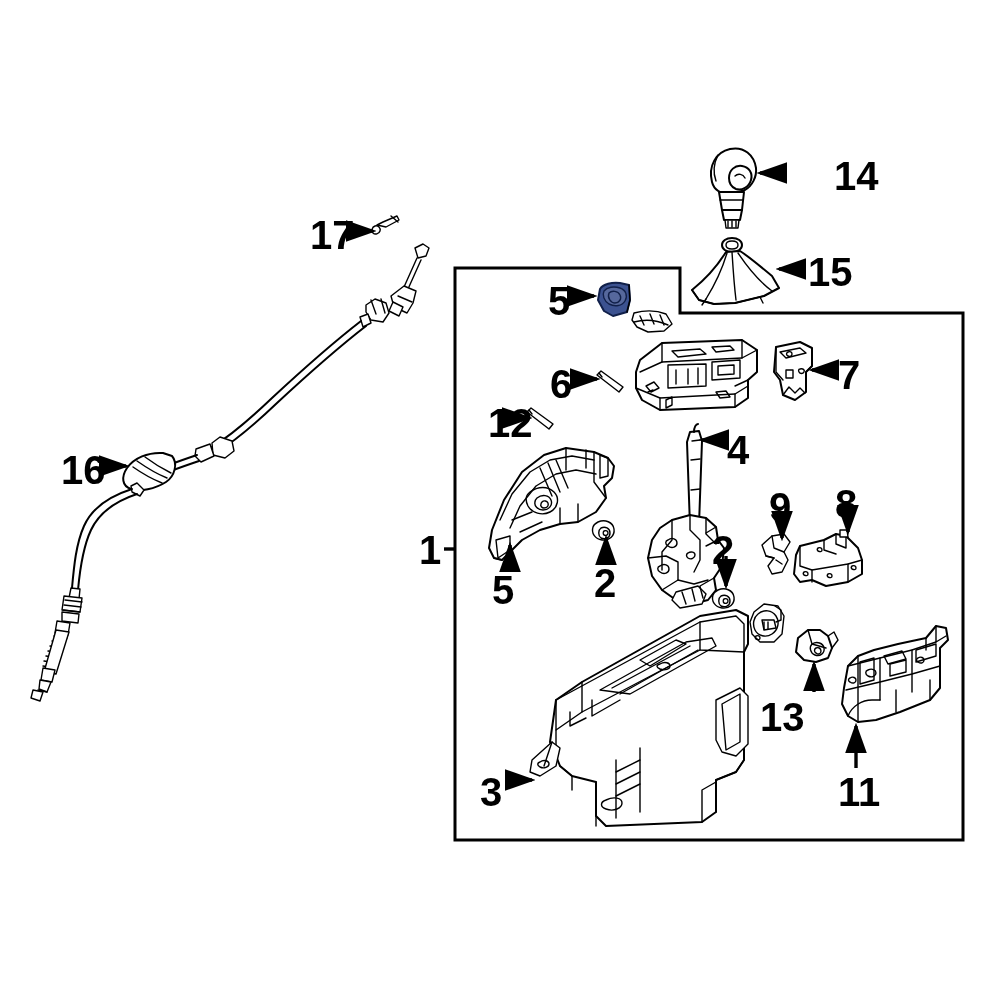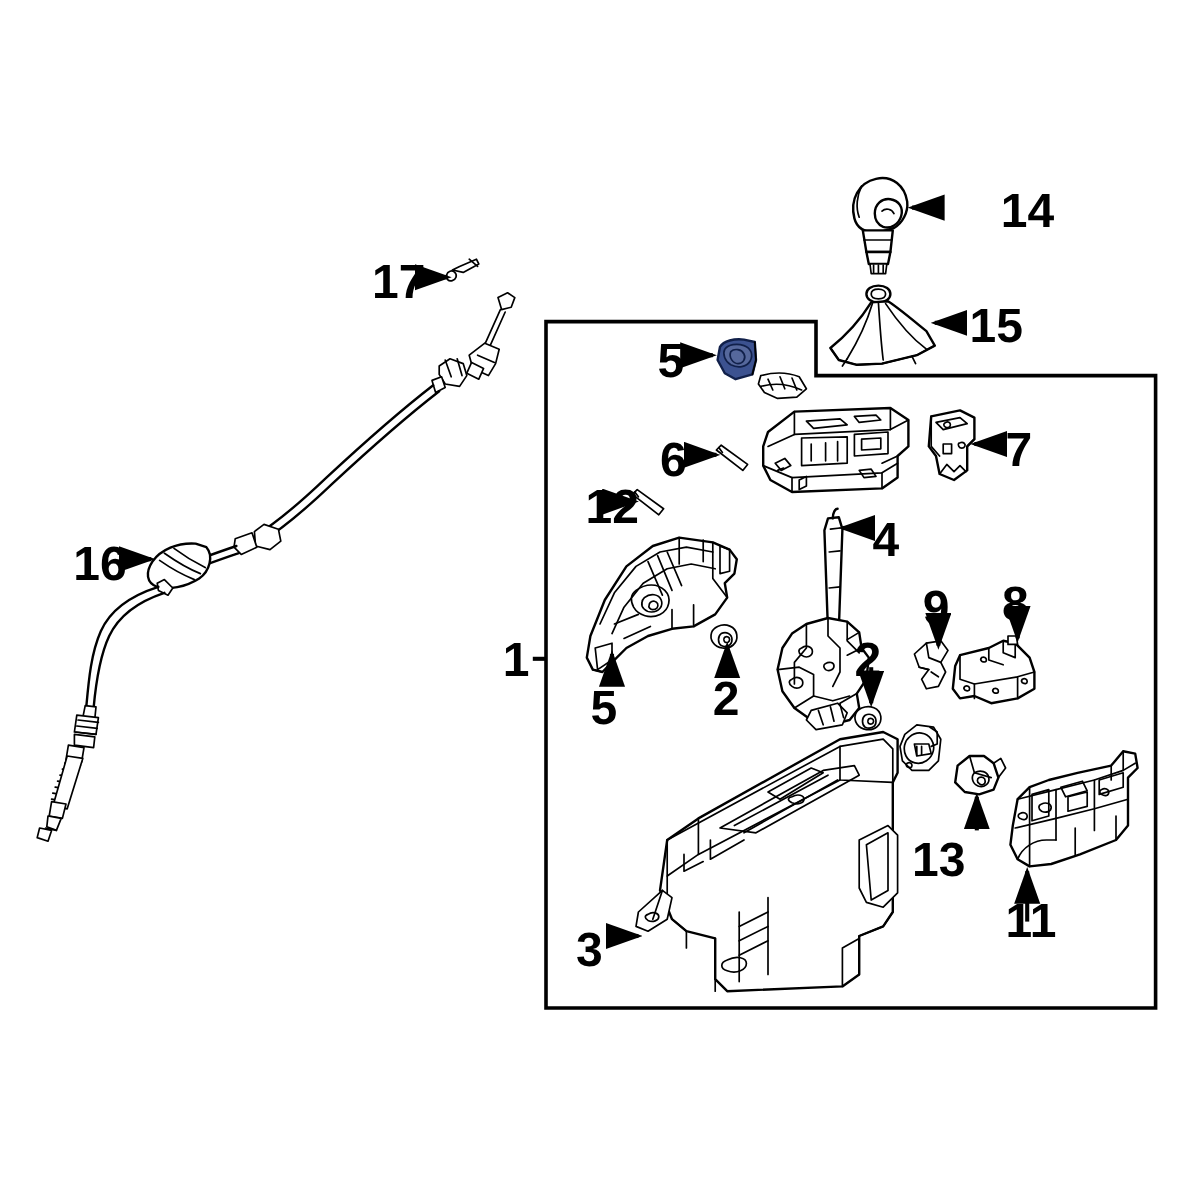--- a/index.html
+++ b/index.html
@@ -420,21 +420,21 @@
     <span class="callout c-lg" style="left:594px;top:563px;">2</span>
     <span class="callout c-lg" style="left:712px;top:530px;">2</span>
     <span class="callout c-lg" style="left:480px;top:772px;">3</span>
     <span class="callout c-lg" style="left:727px;top:430px;">4</span>
     <span class="callout c-lg" style="left:548px;top:281px;">5</span>
     <span class="callout c-lg" style="left:550px;top:364px;">6</span>
     <span class="callout c-lg" style="left:838px;top:355px;">7</span>
     <span class="callout c-lg" style="left:835px;top:484px;">8</span>
     <span class="callout c-lg" style="left:769px;top:487px;">9</span>
     <span class="callout c-lg" style="left:492px;top:570px;">5</span>
-    <span class="callout c-lg" style="left:838px;top:748px;">11</span>
+    <span class="callout c-lg" style="left:838px;top:772px;">11</span>
     <span class="callout c-lg" style="left:488px;top:403px;">12</span>
     <span class="callout c-lg" style="left:760px;top:697px;">13</span>
     <span class="callout c-lg" style="left:814px;top:156px;margin-left:20px;">14</span>
     <span class="callout c-lg" style="left:808px;top:252px;">15</span>
     <span class="callout c-lg" style="left:61px;top:450px;">16</span>
     <span class="callout c-lg" style="left:310px;top:215px;">17</span>
   </div>
 
 </div>
 

